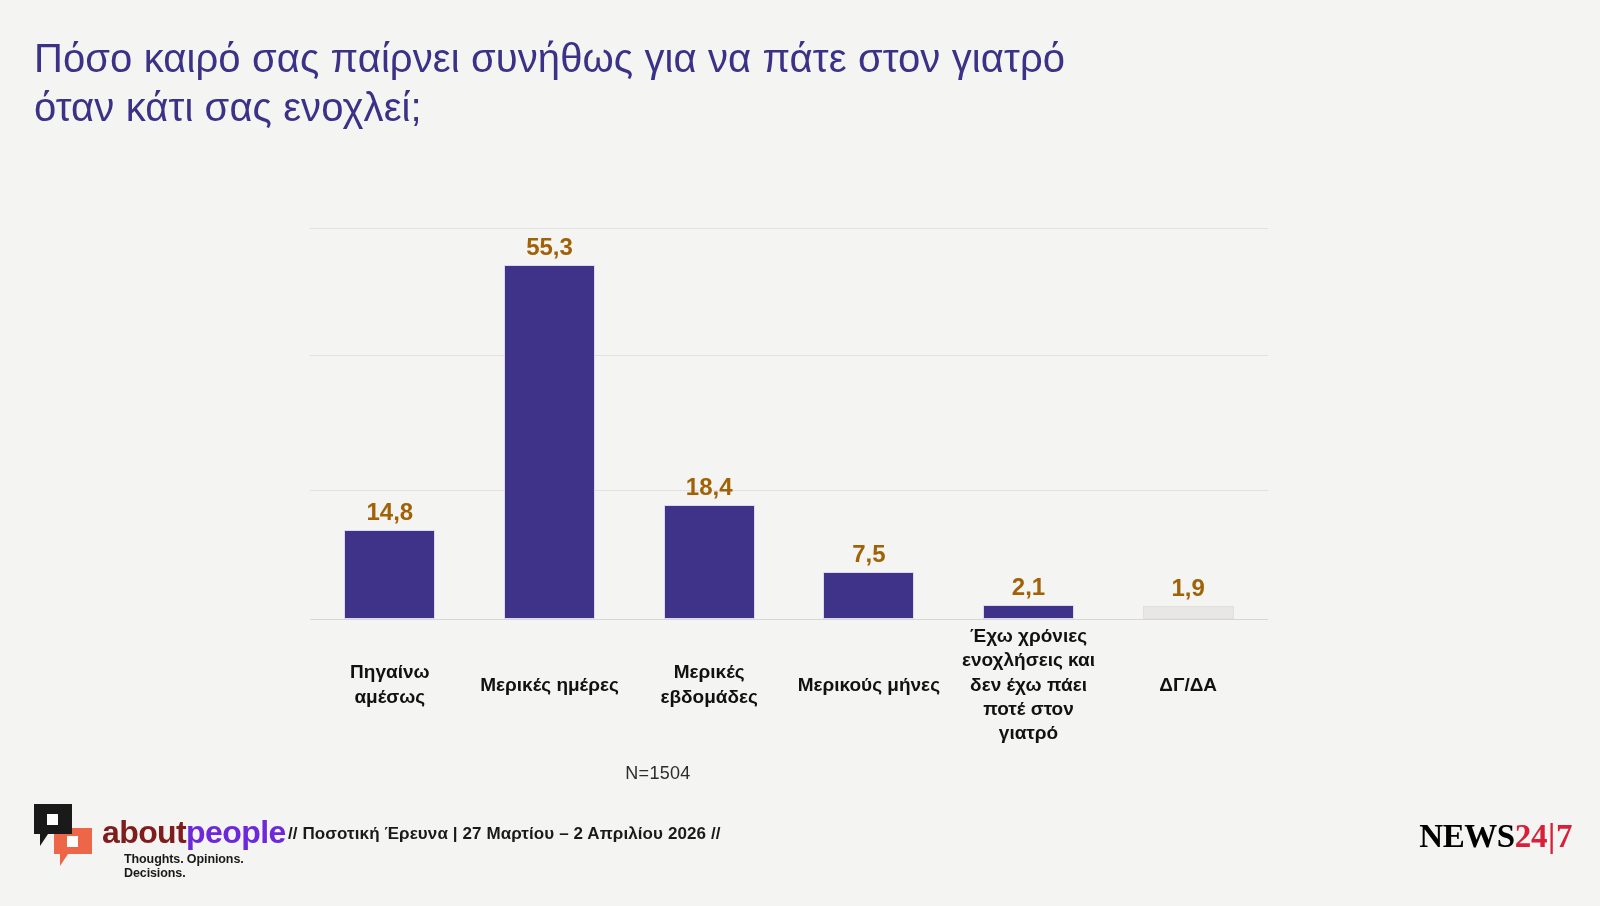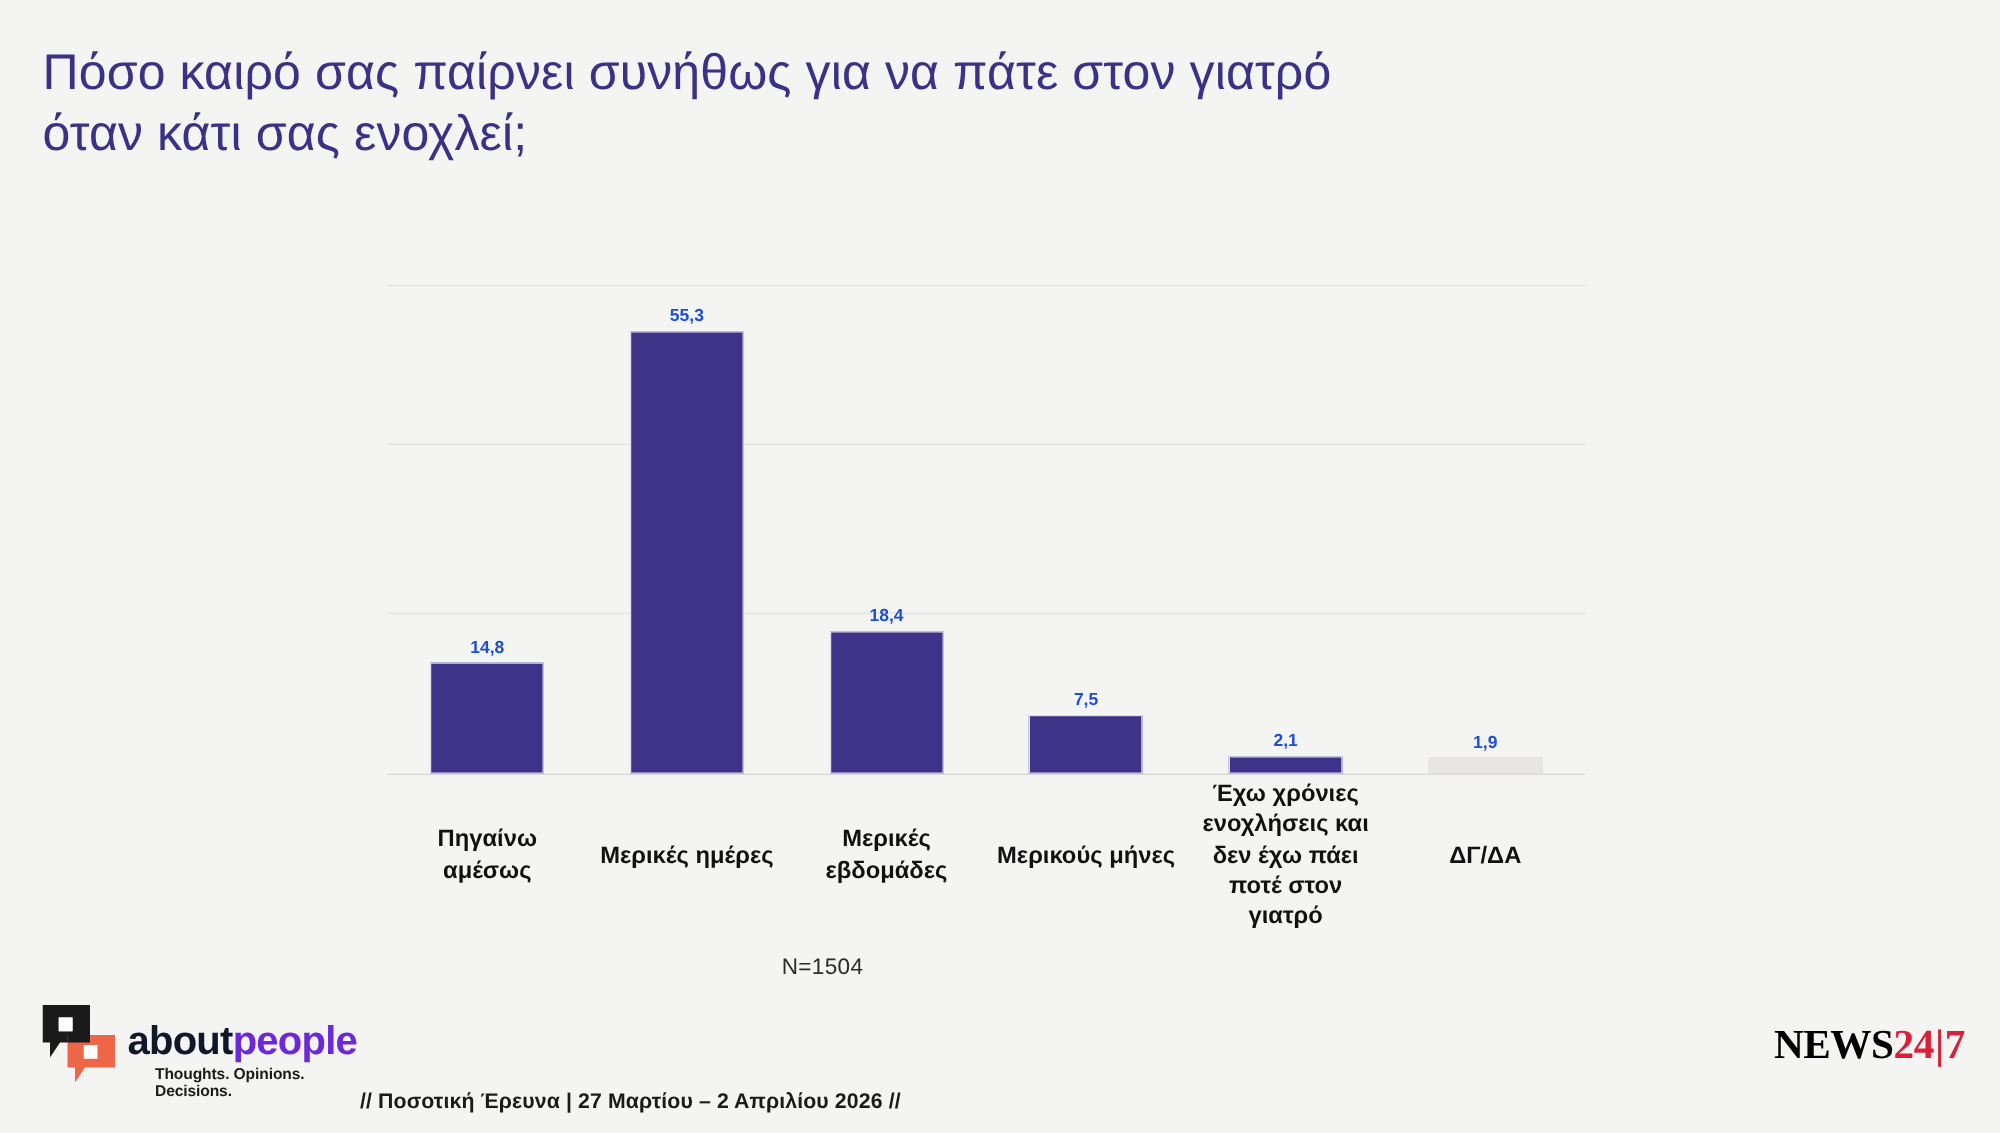--- a/index.html
+++ b/index.html
@@ -70,23 +70,23 @@
     flex: 1 1 0;
     height: 100%;
     display: flex;
     flex-direction: column;
     justify-content: flex-end;
     align-items: center;
     position: relative;
   }
 
   .bar-value {
-    font-size: 14px;
-    font-weight: bold;
-    color: #1d4ed8;
+    font-size: 24px;
+    font-weight: bold;
+    color: #a16207;
     margin-bottom: 6px;
     line-height: 1;
   }
 
   .bar-rect {
     width: 91px;
     background: #3e3289;
     border: 1px solid #ded9ef;
   }
 
@@ -160,42 +160,41 @@
   #logo-wordmark {
     position: absolute;
     left: 68px;
     top: 12px;
     font-size: 32px;
     font-weight: bold;
     letter-spacing: -0.6px;
     line-height: 1;
   }
 
-  #logo-word-about { color: #0f172a; margin-top: 39px; }
+  #logo-word-about { color: #7f1d1d; margin-top: 39px; }
   #logo-word-people { color: #6d28d9; }
 
   #logo-tagline {
     position: absolute;
     left: 90px;
     top: 48px;
     font-size: 12.5px;
     font-weight: bold;
     color: #1a1a1a;
     letter-spacing: -0.1px;
   }
 
   #footer-note {
     position: absolute;
     left: 288px;
     top: 28px;
     font-size: 17px;
     font-weight: bold;
     color: #1a1a1a;
     letter-spacing: 0.1px;
-    margin-top: 47px;
   }
 
   #news-logo {
     position: absolute;
     right: 28px;
     top: 24px;
     font-family: "Liberation Serif", "DejaVu Serif", serif;
     font-size: 33px;
     font-weight: bold;
     letter-spacing: -0.4px;

